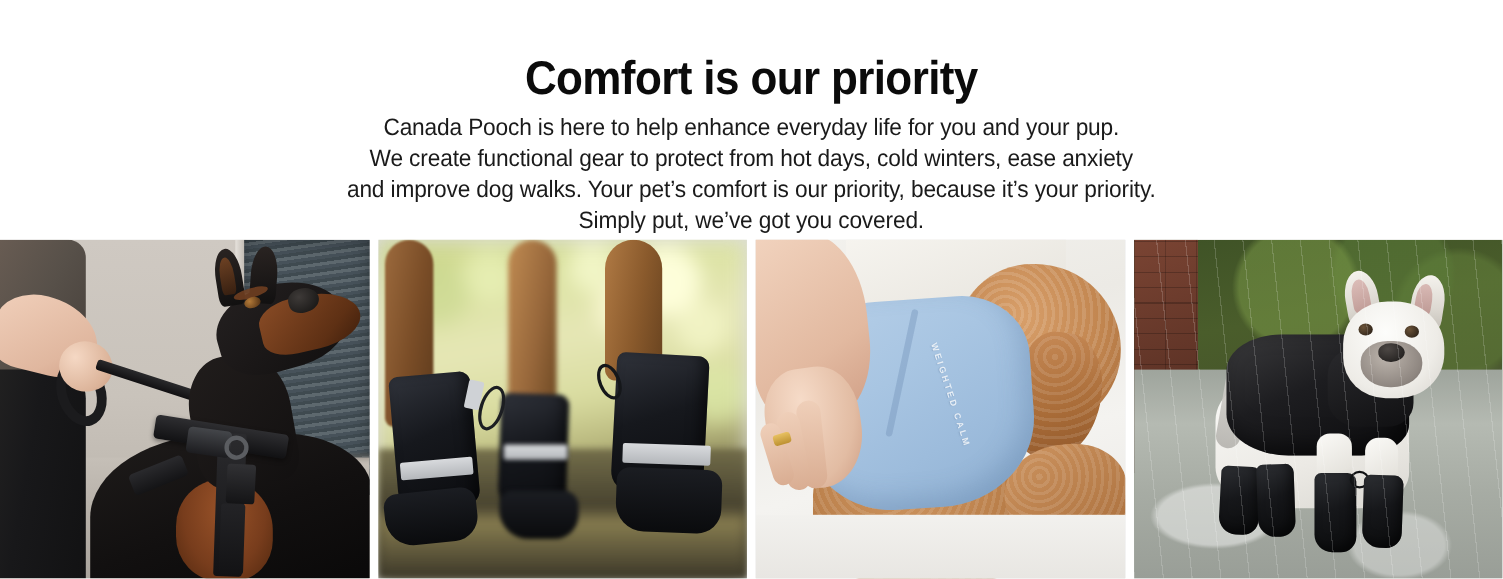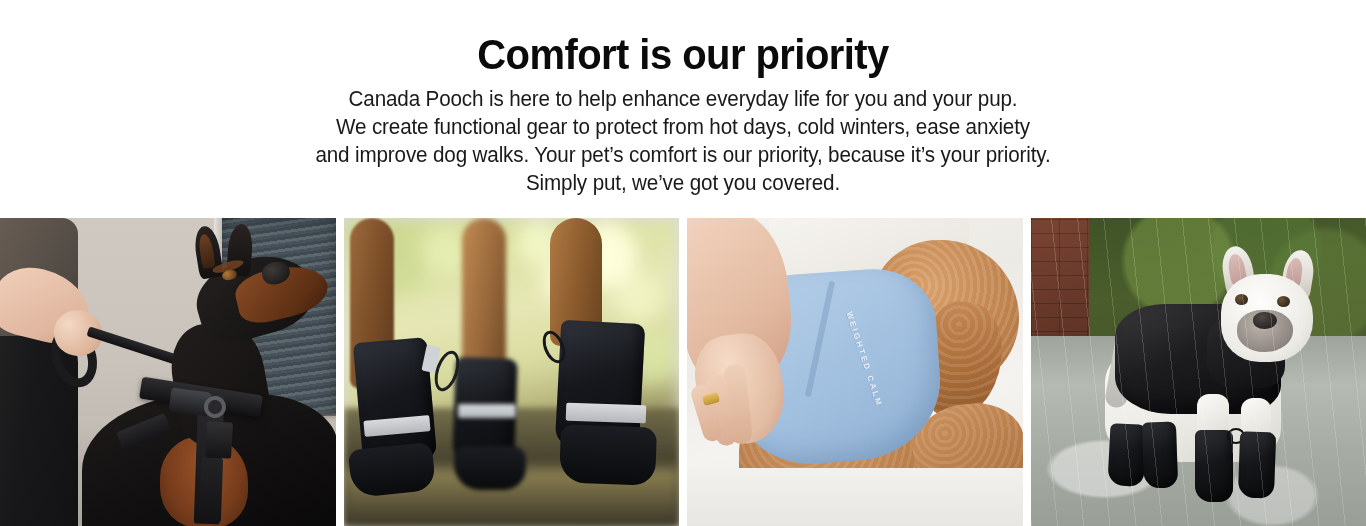--- a/index.html
+++ b/index.html
@@ -5,21 +5,21 @@
   * { margin:0; padding:0; box-sizing:border-box; }
   html, body {
     width:1366px; height:526px;
     background:#ffffff;
     font-family:"Liberation Sans", sans-serif;
     overflow:hidden;
   }
   .page { position:relative; width:1366px; height:526px; background:#fff; }
 
   
-  .text-block { width:100%; text-align:center; padding-top:29px; }
+  .text-block { width:100%; text-align:center; padding-top:46px; }
   .headline {
     font-size:43px; font-weight:bold; line-height:50px;
     color:#0b0b0b; letter-spacing:-0.6px;
     transform:scaleX(0.93); transform-origin:center;
   }
   .body-copy { margin-top:6px; }
   .body-line {
     font-size:21.5px; font-weight:400; line-height:28px;
     color:#1a1a1a; letter-spacing:-0.15px;
     transform:scaleX(0.96); transform-origin:center;

